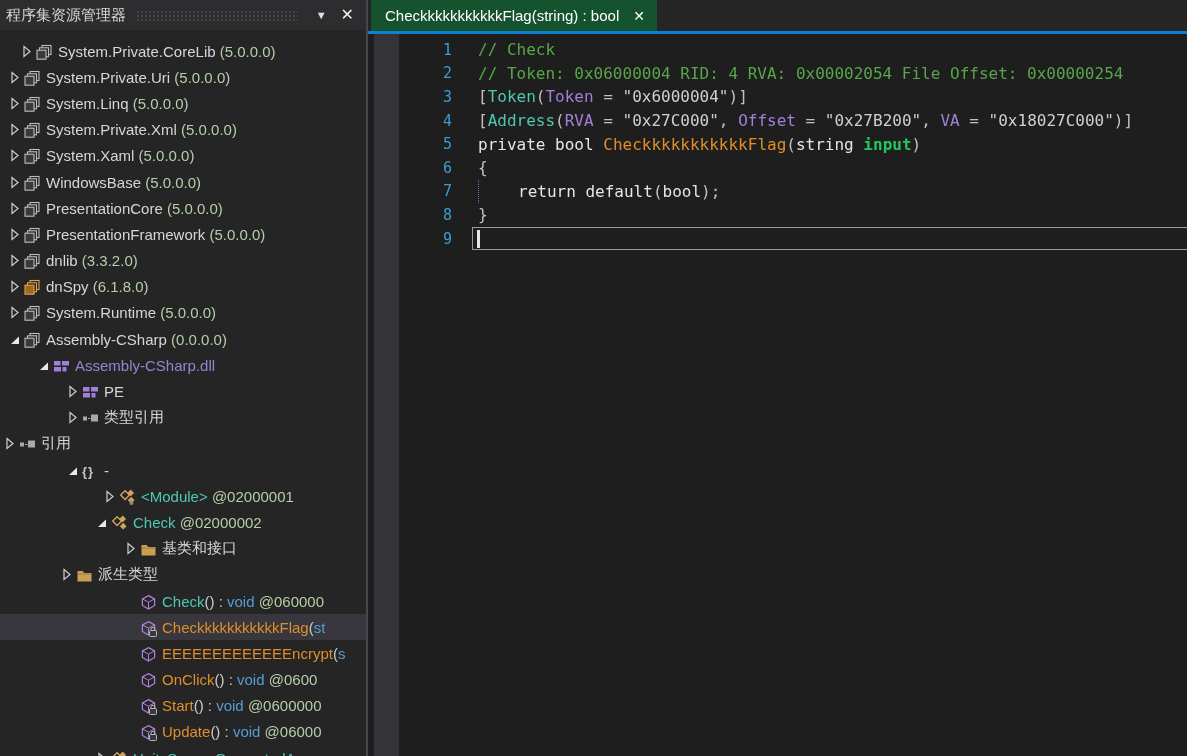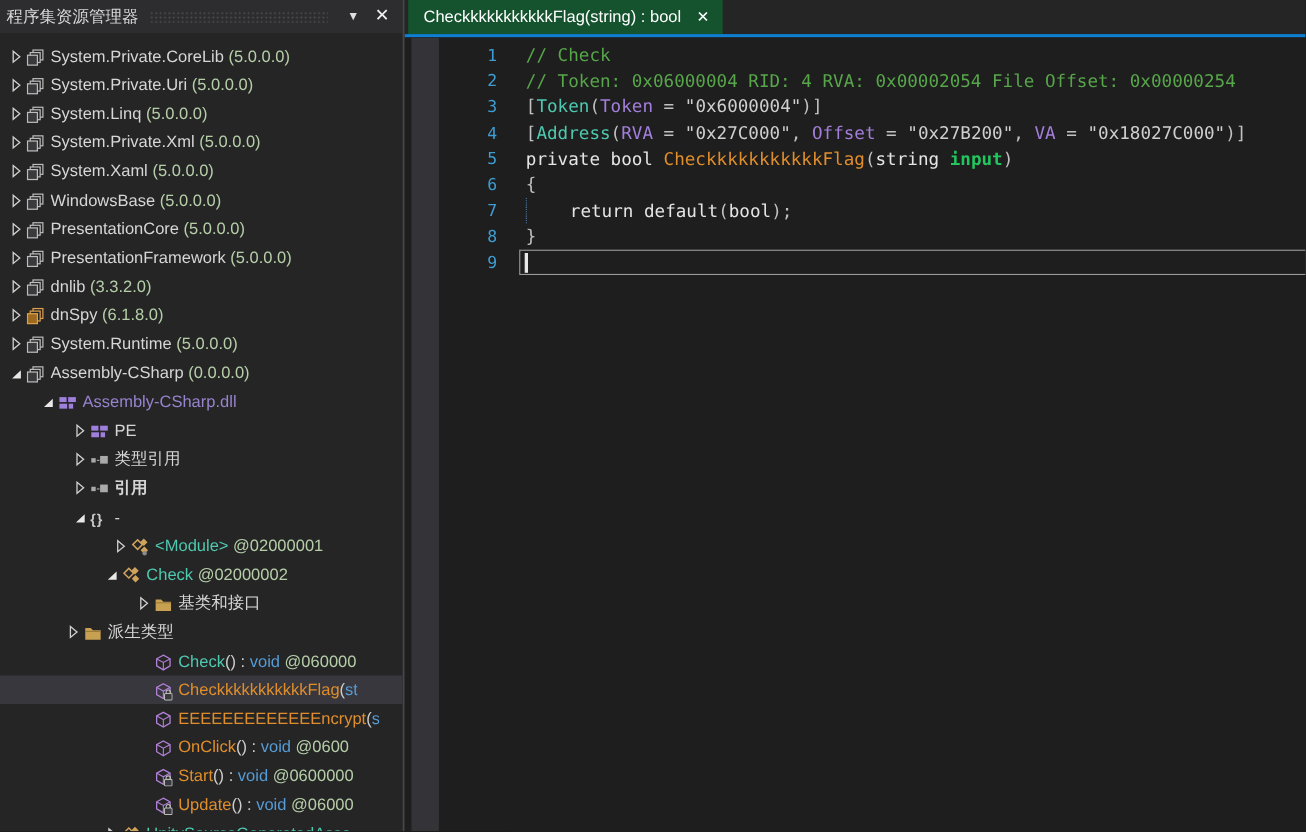--- a/index.html
+++ b/index.html
@@ -67,21 +67,21 @@
 <div class="app">
 
   <aside class="explorer">
     <div class="panel-titlebar">
       <span class="panel-title">程序集资源管理器</span>
       <span class="grip"></span>
       <span class="chevron">▼</span>
       <span class="panel-close">✕</span>
     </div>
     <div class="tree" id="tree">
-        <div class="trow" style="padding-left: 5px;">
+        <div class="trow" style="padding-left: 5px; margin-left: 12px;">
           <span class="texp">
             <svg width="17" height="17" viewBox="0 0 17 17">
               <path d="M6 3.5 L12 8.5 L6 13.5 Z" fill="none" stroke="#CFCFCF" stroke-width="1.2"></path>
             </svg>
           </span>
           <span class="ticon">
             <svg width="17" height="17" viewBox="0 0 17 17">
               <g fill="none" stroke="#BDBDBD" stroke-width="1.1">
                 <rect x="6" y="1.5" width="9" height="9"></rect>
                 <rect x="3.5" y="3.8" width="9" height="9" fill="#252526"></rect>
@@ -324,21 +324,21 @@
             <svg width="17" height="17" viewBox="0 0 17 17">
               <g fill="#A9A9A9">
                 <rect x="1" y="6.5" width="4" height="4"></rect>
                 <rect x="6" y="8" width="2.5" height="1"></rect>
                 <rect x="9" y="4.5" width="7" height="7"></rect>
               </g>
             </svg>
           </span>
           <span class="tlabel"><span class="s-name">类型引用</span></span>
         </div>
-        <div class="trow" style="padding-left: 63px; font-weight: bold;">
+        <div class="trow" style="">
           <span class="texp">
             <svg width="17" height="17" viewBox="0 0 17 17">
               <path d="M6 3.5 L12 8.5 L6 13.5 Z" fill="none" stroke="#CFCFCF" stroke-width="1.2"></path>
             </svg>
           </span>
           <span class="ticon">
             <svg width="17" height="17" viewBox="0 0 17 17">
               <g fill="#A9A9A9">
                 <rect x="1" y="6.5" width="4" height="4"></rect>
                 <rect x="6" y="8" width="2.5" height="1"></rect>
@@ -352,21 +352,21 @@
           <span class="texp">
             <svg width="17" height="17" viewBox="0 0 17 17">
               <path d="M13 5.5 L13 13 L5 13 Z" fill="#E8E8E8"></path>
             </svg>
           </span>
           <span class="ticon">
             <span class="ns-brace">{}</span>
           </span>
           <span class="tlabel"><span class="s-name">-</span></span>
         </div>
-        <div class="trow" style="padding-left: 100px;">
+        <div class="trow" style="padding-left: 56px; margin-left: 44px;">
           <span class="texp">
             <svg width="17" height="17" viewBox="0 0 17 17">
               <path d="M6 3.5 L12 8.5 L6 13.5 Z" fill="none" stroke="#CFCFCF" stroke-width="1.2"></path>
             </svg>
           </span>
           <span class="ticon">
             <svg width="17" height="17" viewBox="0 0 17 17">
               <g fill="none" stroke="#D0A35C" stroke-width="1.4">
                 <rect x="3" y="3" width="6.2" height="6.2" transform="rotate(45 6.1 6.1)"></rect>
                 <rect x="10" y="2.2" width="3.4" height="3.4" transform="rotate(45 11.7 3.9)" fill="#D0A35C"></rect>

